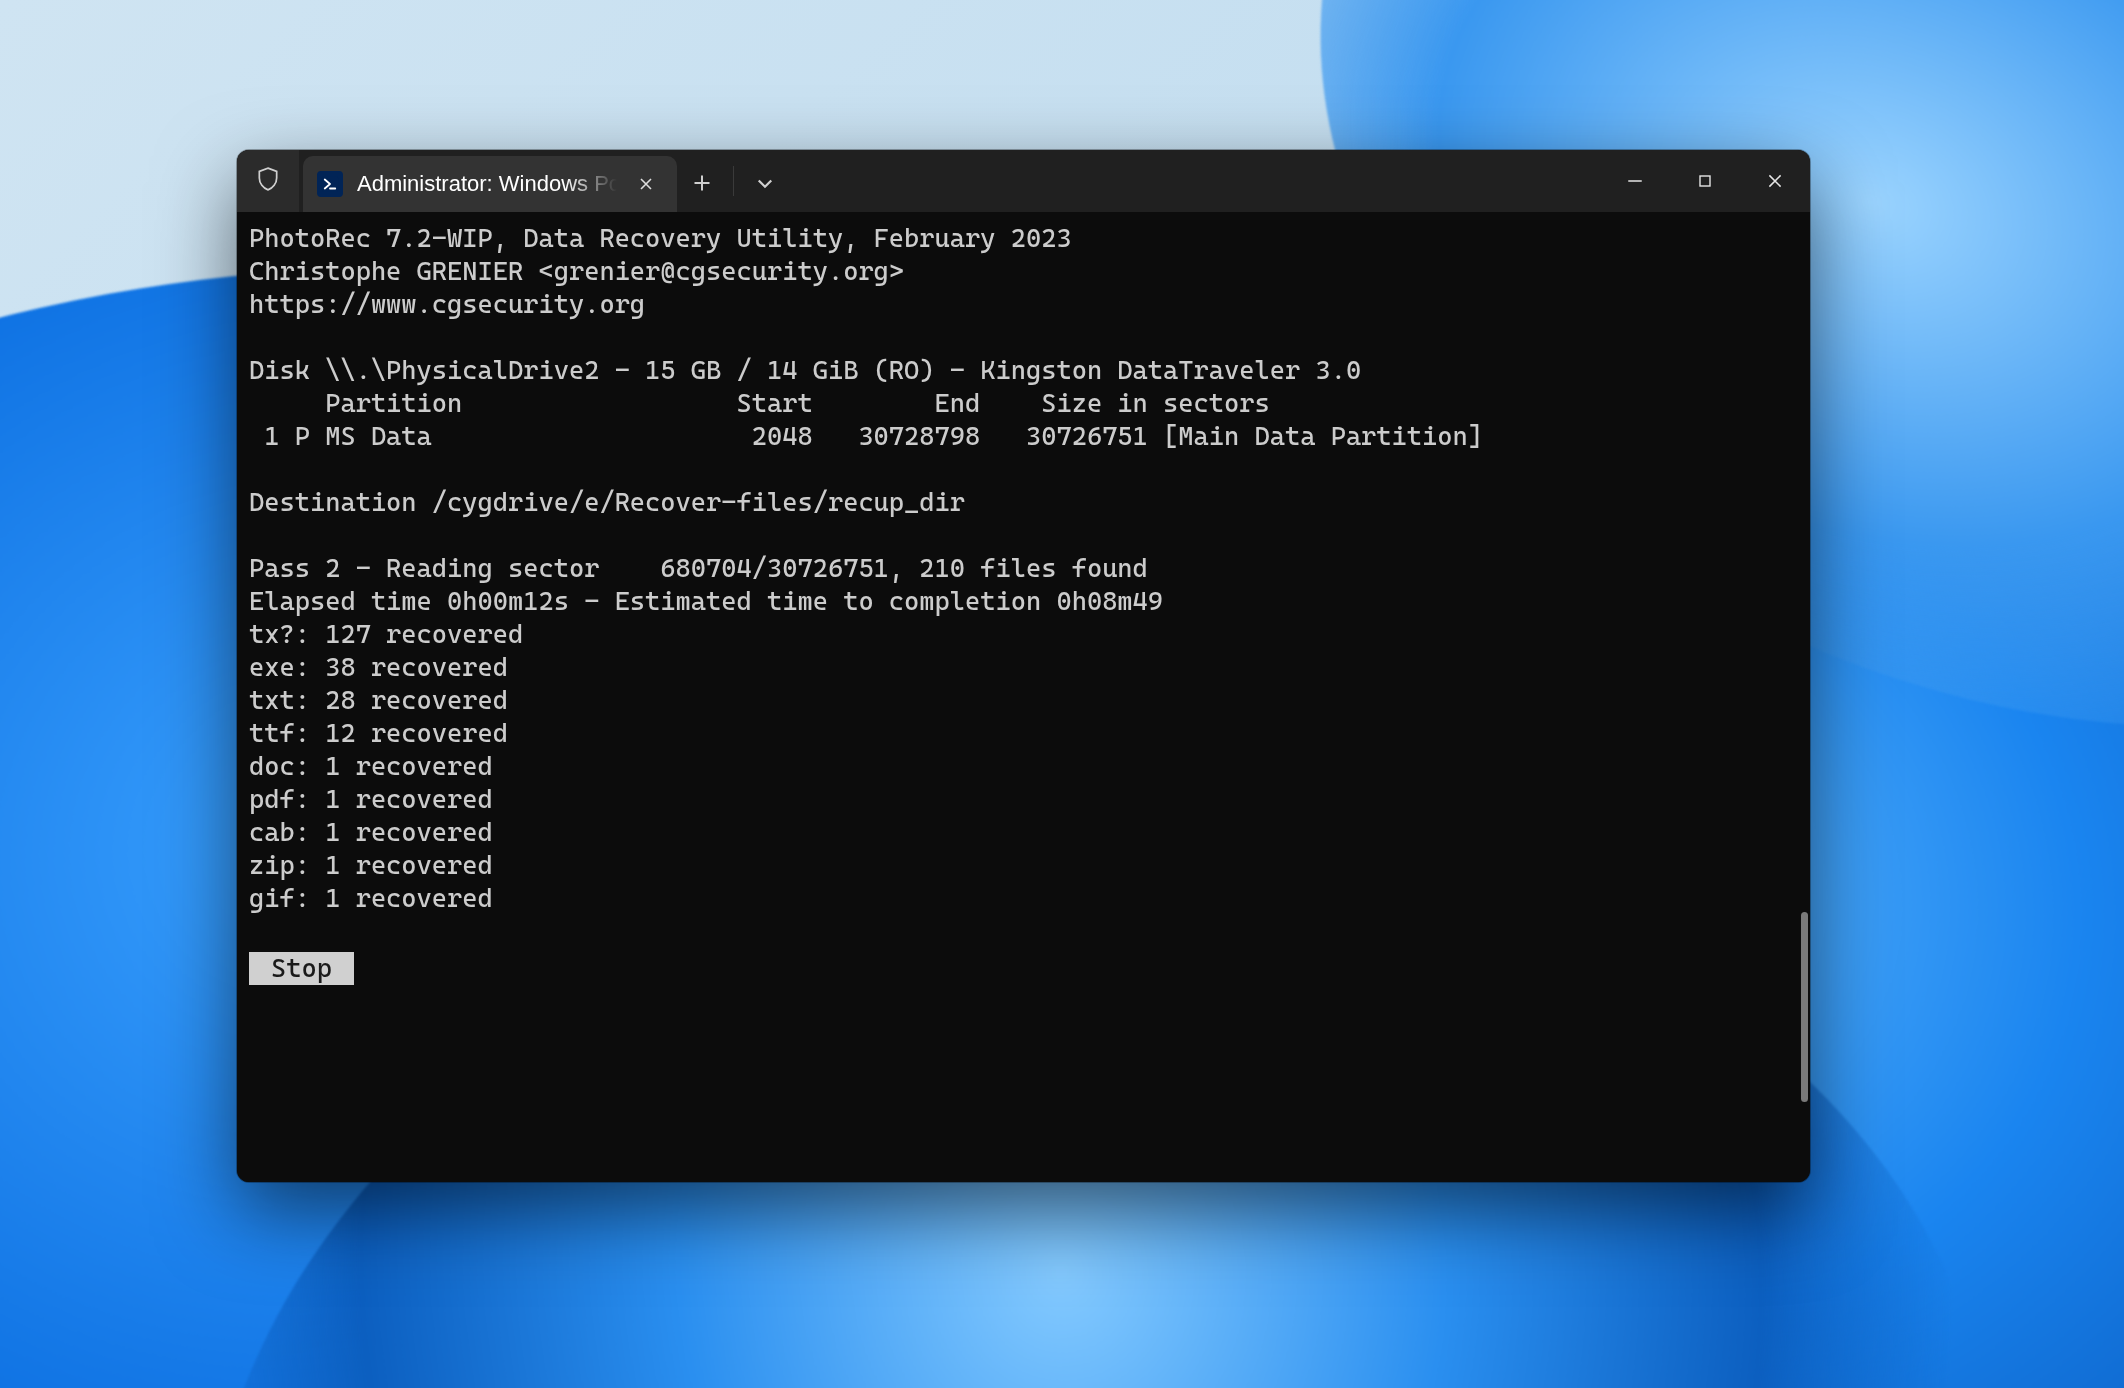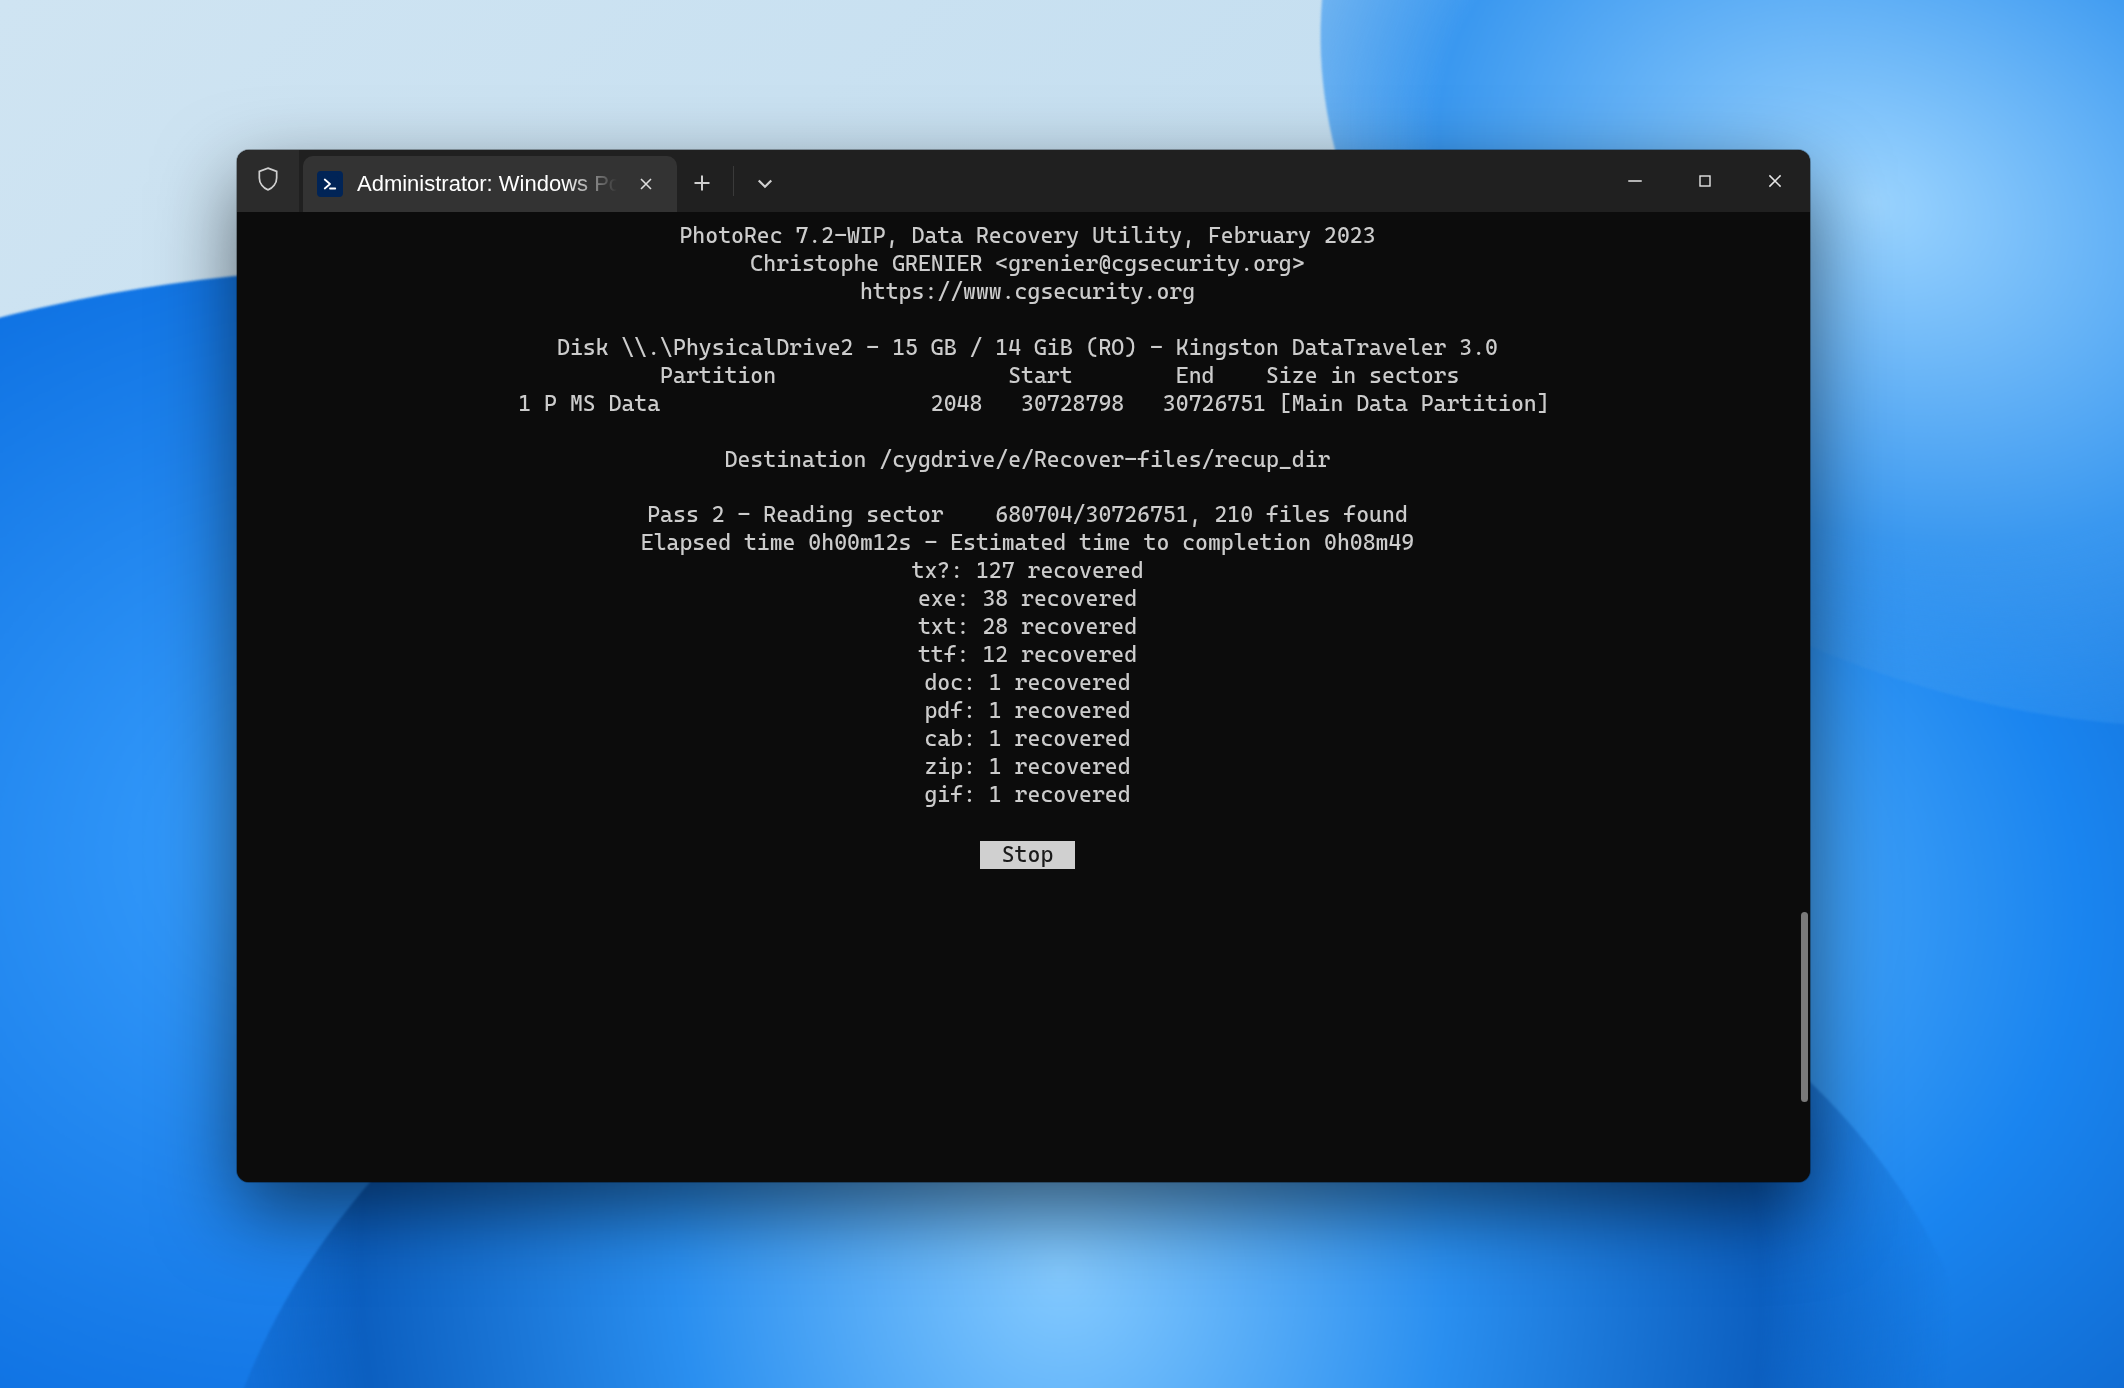--- a/index.html
+++ b/index.html
@@ -92,26 +92,25 @@
     margin-left:auto; display:flex; align-items:stretch;
   }
   .win-btn {
     width:70px; display:flex; align-items:center; justify-content:center;
     color:#e5e5e5; cursor:pointer;
   }
 
   .term {
     flex:1; background:#0c0c0c; color:#cccccc;
     font-family: "Cascadia Mono", "Consolas", monospace;
-    font-size:22px; line-height:1.27;
+    font-size:26px; line-height:1.27;
     padding: 10px 4px 12px 12px;
     white-space: pre;
     overflow: hidden;
     position: relative;
-    text-align: center;
   }
   .stop-sel {
     display:inline-block;
     background:#d0d0d0; color:#1a1a1a;
     padding: 0 22px;
     margin-top: 4px;
   }
   .scroll-thumb {
     position:absolute; right:2px; width:7px; background:#7a7a7a;
     border-radius:4px;

